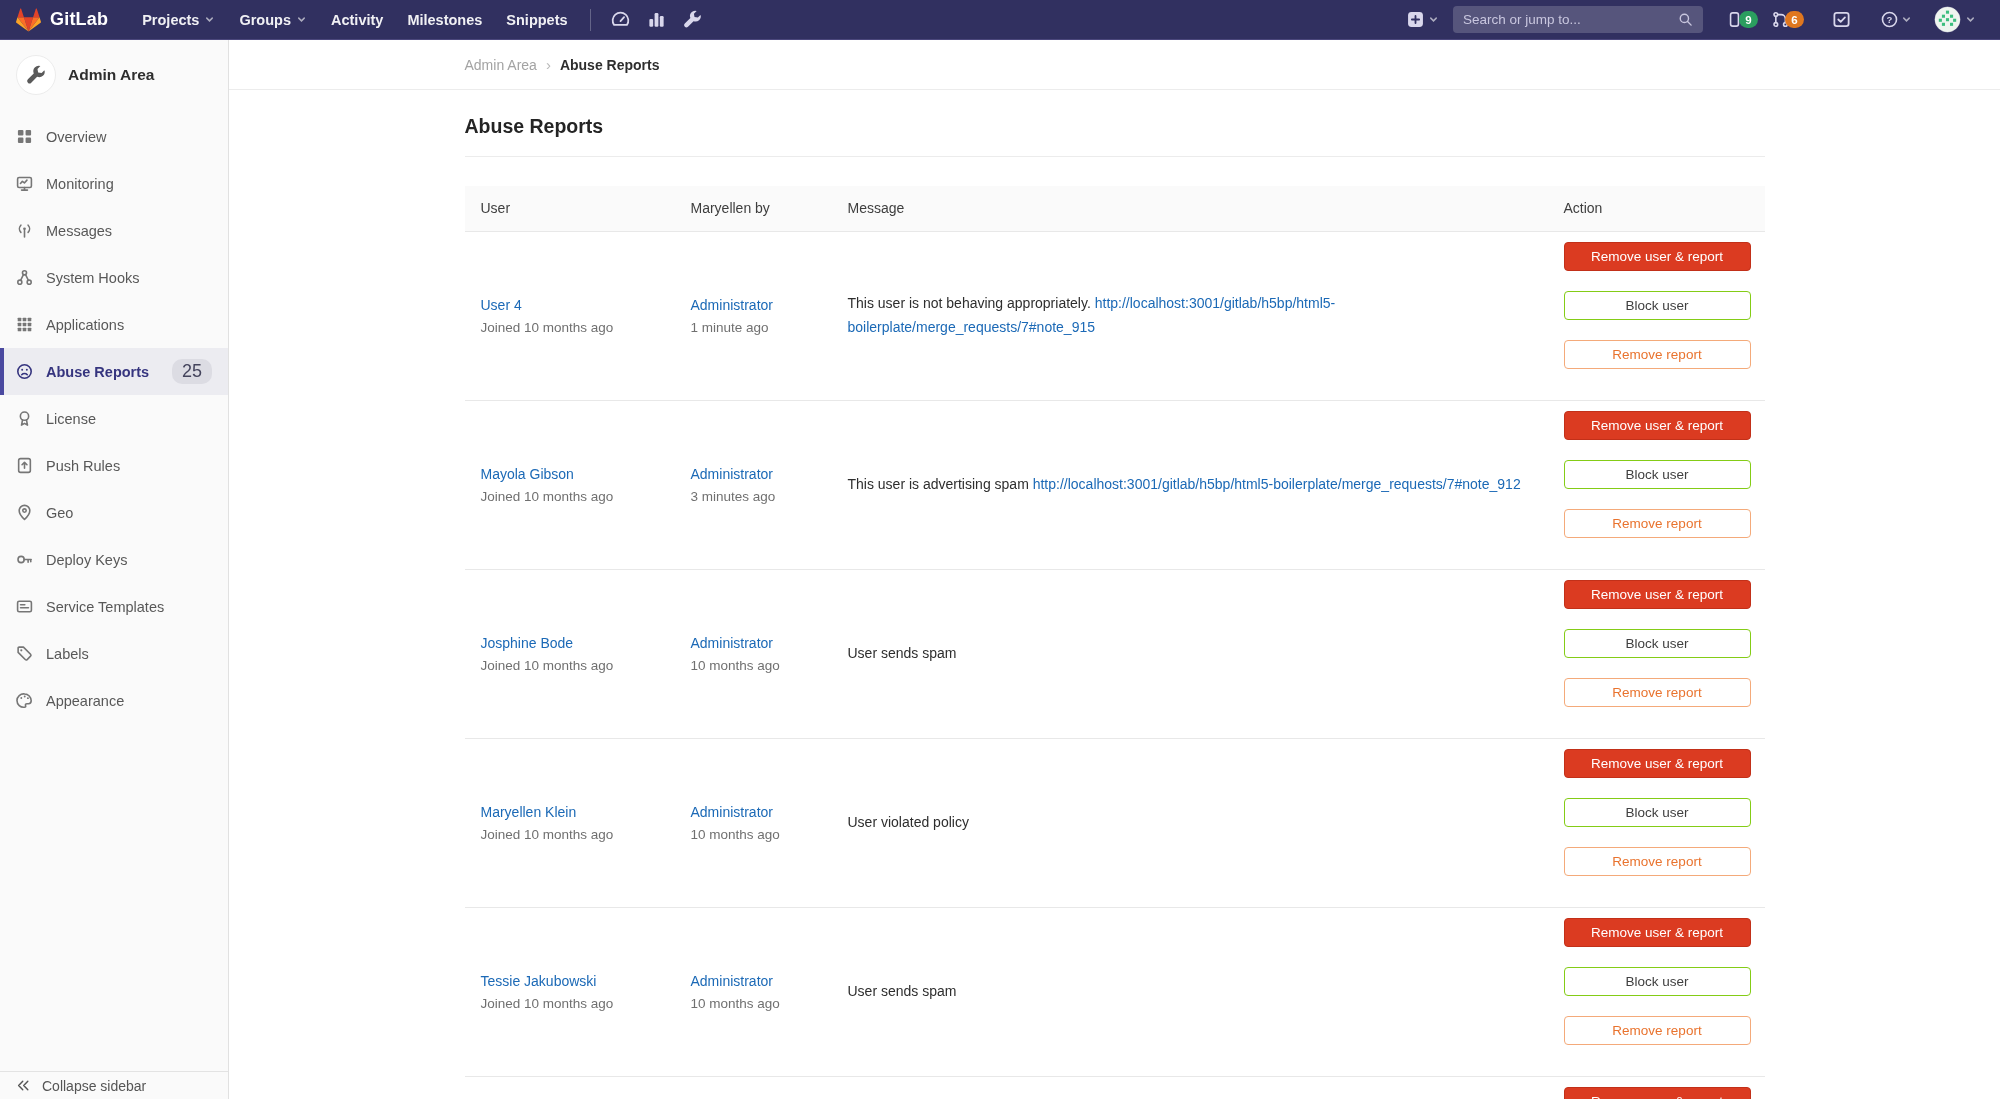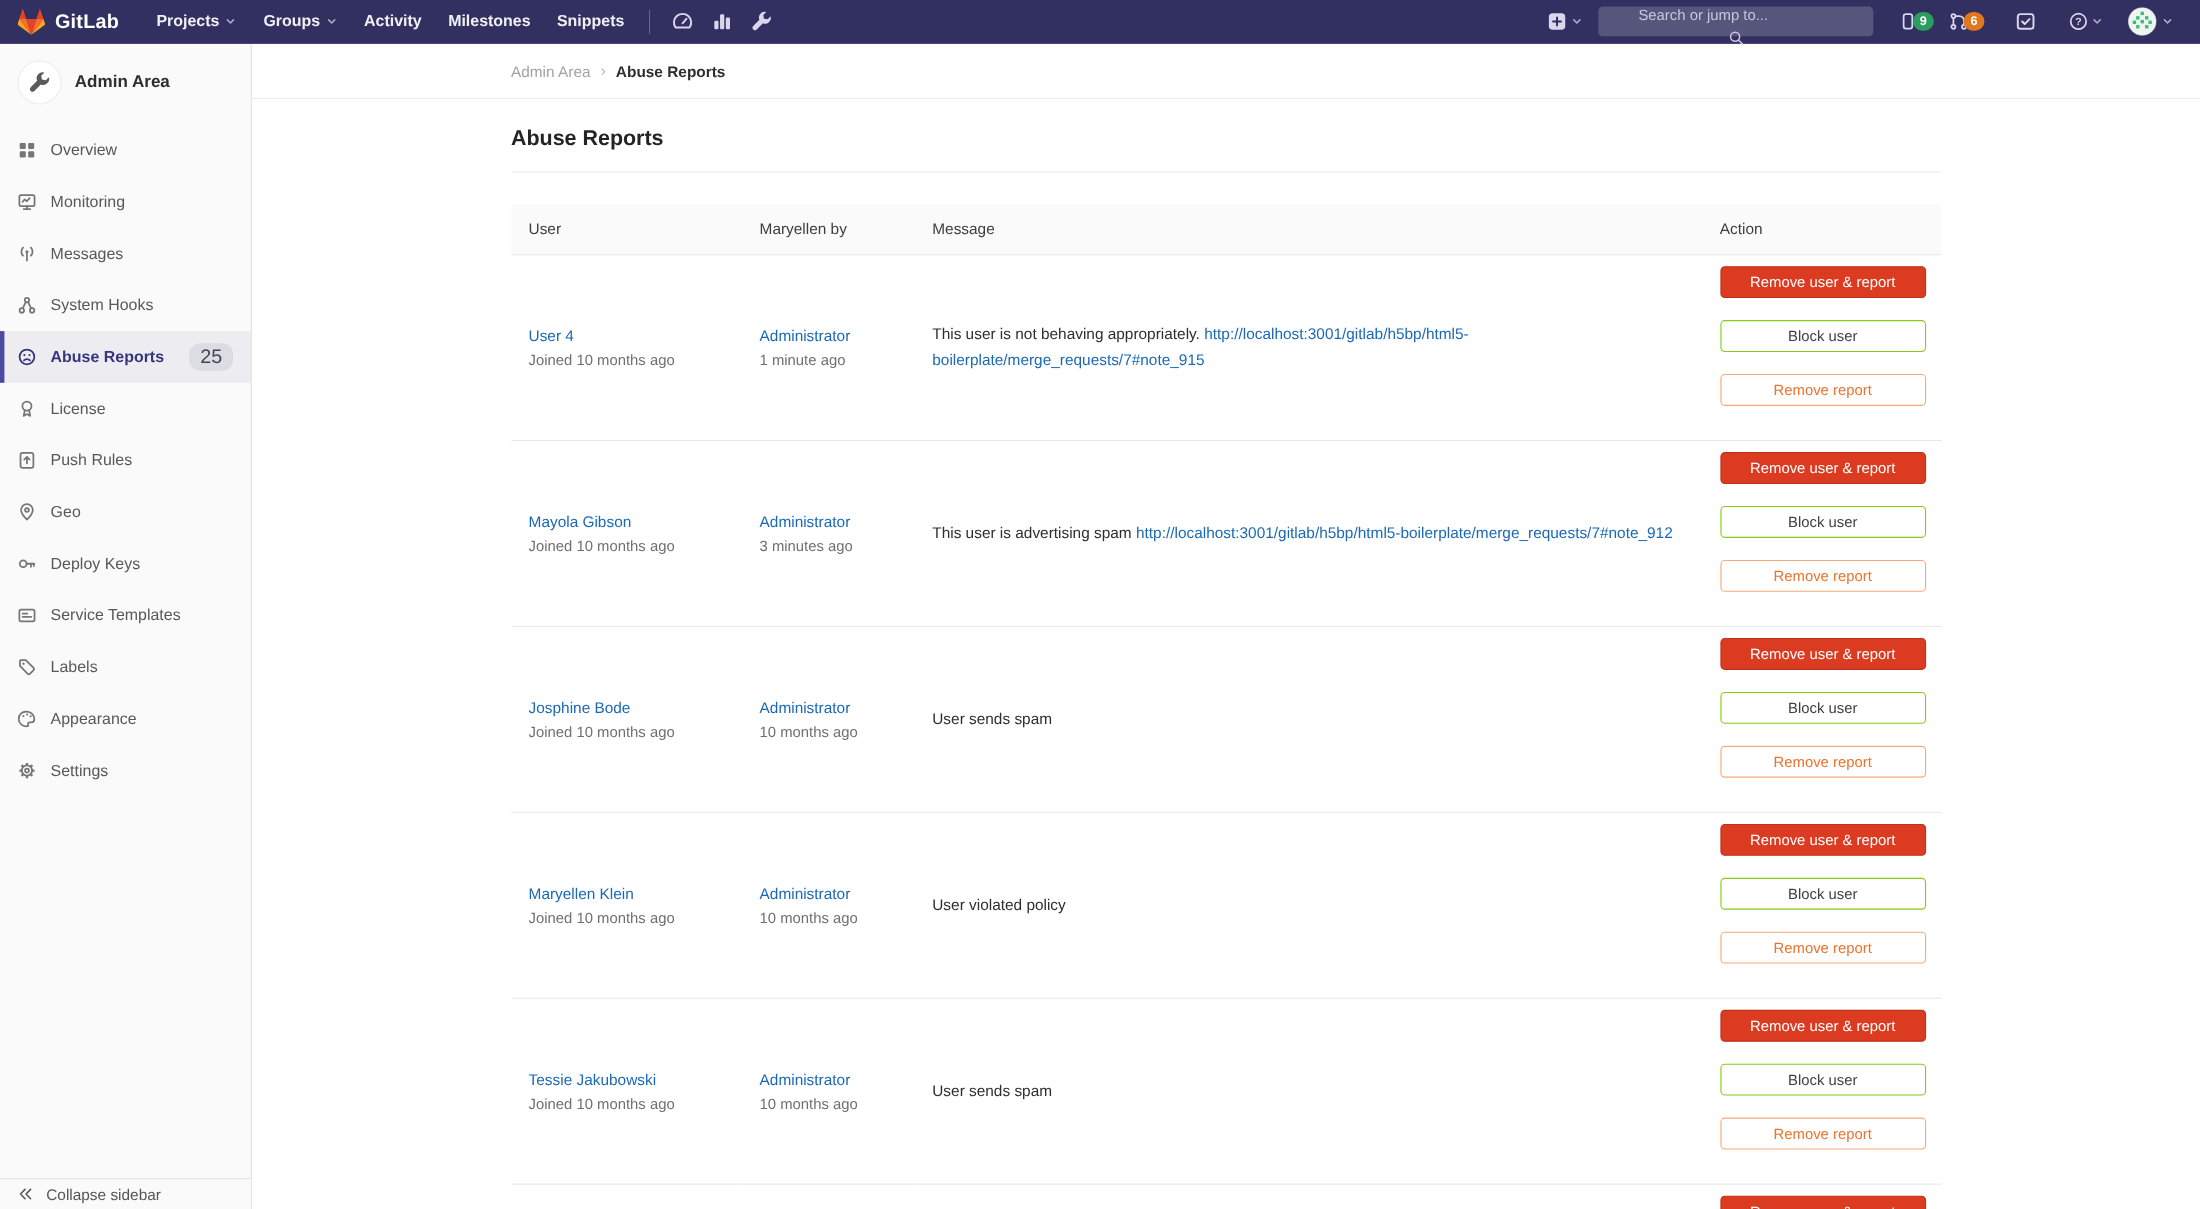--- a/index.html
+++ b/index.html
@@ -25,21 +25,21 @@
   }
   .caret { display:flex; color:rgba(255,255,255,.6); }
   .caret svg { width:11px; height:11px; }
   .nav-divider { width:1px; height:22px; background:rgba(255,255,255,.25); margin:0 12px 0 10px; }
   .nav-iconbtn { width:36px; height:40px; display:flex; align-items:center; justify-content:center; color:#d9d7ec; cursor:pointer; }
   .nav-iconbtn svg { width:19px; height:19px; }
   .nav-right { margin-left:auto; display:flex; align-items:center; }
   .plus-btn { display:flex; align-items:center; gap:4px; color:#d9d7ec; cursor:pointer; margin-right:14px; }
   .search-box {
     width:250px; height:27px; background:rgba(255,255,255,.18); border-radius:4px;
-    display:flex; align-items:center; padding:0 10px; gap:6px; margin-right:16px;flex-direction:column;
+    display:flex; align-items:center; padding:0 10px; gap:6px; margin-right:16px;
   }
   .search-box input { flex:1; background:transparent; border:none; outline:none; color:#fff; font-size:13.5px; font-family:inherit; }
   .search-box input::placeholder { color:#c9c7df; }
   .search-icon-wrap { color:#c9c7df; }
   .search-icon-wrap svg { width:15px; height:15px; }
   .count-btn { display:flex; align-items:center; color:#d9d7ec; cursor:pointer; margin:0 7px; }
   .count-btn svg { width:17px; height:17px; }
   .count-badge {
     min-width:19px; height:17px; border-radius:9px; color:#fff; font-size:11.5px; font-weight:700;
     display:flex; align-items:center; justify-content:center; padding:0 5px; margin-left:-4px;
@@ -319,20 +319,36 @@
         <span class="s-icon">
           <svg viewBox="0 0 16 16" fill="none" stroke="currentColor" stroke-width="1.5" stroke-linecap="round" stroke-linejoin="round">
             <circle cx="8" cy="3.6" r="1.9"></circle>
             <circle cx="3.6" cy="12.4" r="1.9"></circle>
             <circle cx="12.4" cy="12.4" r="1.9"></circle>
             <path d="M7 5.3 4.4 10.6M9 5.3l2.6 5.3"></path>
           </svg>
         </span>
         <span>System Hooks</span>
       </li>
+      <li class="">
+        <span class="s-icon">
+          <svg viewBox="0 0 16 16" fill="currentColor">
+            <rect x="1.6" y="1.6" width="3.4" height="3.4" rx=".6"></rect>
+            <rect x="6.3" y="1.6" width="3.4" height="3.4" rx=".6"></rect>
+            <rect x="11" y="1.6" width="3.4" height="3.4" rx=".6"></rect>
+            <rect x="1.6" y="6.3" width="3.4" height="3.4" rx=".6"></rect>
+            <rect x="6.3" y="6.3" width="3.4" height="3.4" rx=".6"></rect>
+            <rect x="11" y="6.3" width="3.4" height="3.4" rx=".6"></rect>
+            <rect x="1.6" y="11" width="3.4" height="3.4" rx=".6"></rect>
+            <rect x="6.3" y="11" width="3.4" height="3.4" rx=".6"></rect>
+            <rect x="11" y="11" width="3.4" height="3.4" rx=".6"></rect>
+          </svg>
+        </span>
+        <span>Applications</span>
+      </li>
       <li class="active">
         <span class="s-icon">
           <svg viewBox="0 0 16 16" fill="none" stroke="currentColor" stroke-width="1.5" stroke-linecap="round" stroke-linejoin="round">
             <circle cx="8" cy="8" r="6.3"></circle>
             <circle cx="5.8" cy="6.4" r=".9" fill="currentColor" stroke="none"></circle>
             <circle cx="10.2" cy="6.4" r=".9" fill="currentColor" stroke="none"></circle>
             <path d="M5.4 11a3.5 3.5 0 0 1 5.2 0"></path>
           </svg>
         </span>
         <span>Abuse Reports</span>
@@ -395,32 +411,20 @@
       <li class="">
         <span class="s-icon">
           <svg viewBox="0 0 16 16" fill="none" stroke="currentColor" stroke-width="1.5" stroke-linecap="round" stroke-linejoin="round">
             <path d="M8 1.8a6.3 6.3 0 1 0 0 12.5c1 0 1.4-.7 1-1.4-.4-1 .2-1.9 1.3-1.9h1.5c1.4 0 2.5-1.1 2.5-2.7A6.5 6.5 0 0 0 8 1.8z"></path>
             <circle cx="5" cy="5.6" r=".9" fill="currentColor" stroke="none"></circle>
             <circle cx="8.2" cy="4.3" r=".9" fill="currentColor" stroke="none"></circle>
             <circle cx="11.2" cy="5.8" r=".9" fill="currentColor" stroke="none"></circle>
           </svg>
         </span>
         <span>Appearance</span>
-      </li>
-      <li class="">
-        <span class="s-icon">
-          <svg viewBox="0 0 16 16">
-            <g stroke="currentColor" stroke-width="2" fill="none">
-              <path d="M12.5 8h2M11.2 11.2l1.4 1.4M8 12.5v2M4.8 11.2l-1.4 1.4M3.5 8h-2M4.8 4.8 3.4 3.4M8 3.5v-2M11.2 4.8l1.4-1.4"></path>
-            </g>
-            <circle cx="8" cy="8" r="4.4" fill="none" stroke="currentColor" stroke-width="1.6"></circle>
-            <circle cx="8" cy="8" r="1.7" fill="none" stroke="currentColor" stroke-width="1.4"></circle>
-          </svg>
-        </span>
-        <span>Settings</span>
       </li>
     </ul>
   <div class="collapse-btn">
     <span class="s-icon" id="collapse-icon-slot">
         <svg viewBox="0 0 16 16" fill="none" stroke="currentColor" stroke-width="1.5" stroke-linecap="round" stroke-linejoin="round">
           <path d="M7.2 3.5 2.8 8l4.4 4.5M12.6 3.5 8.2 8l4.4 4.5"></path>
         </svg>
       </span>
     <span>Collapse sidebar</span>
   </div>

